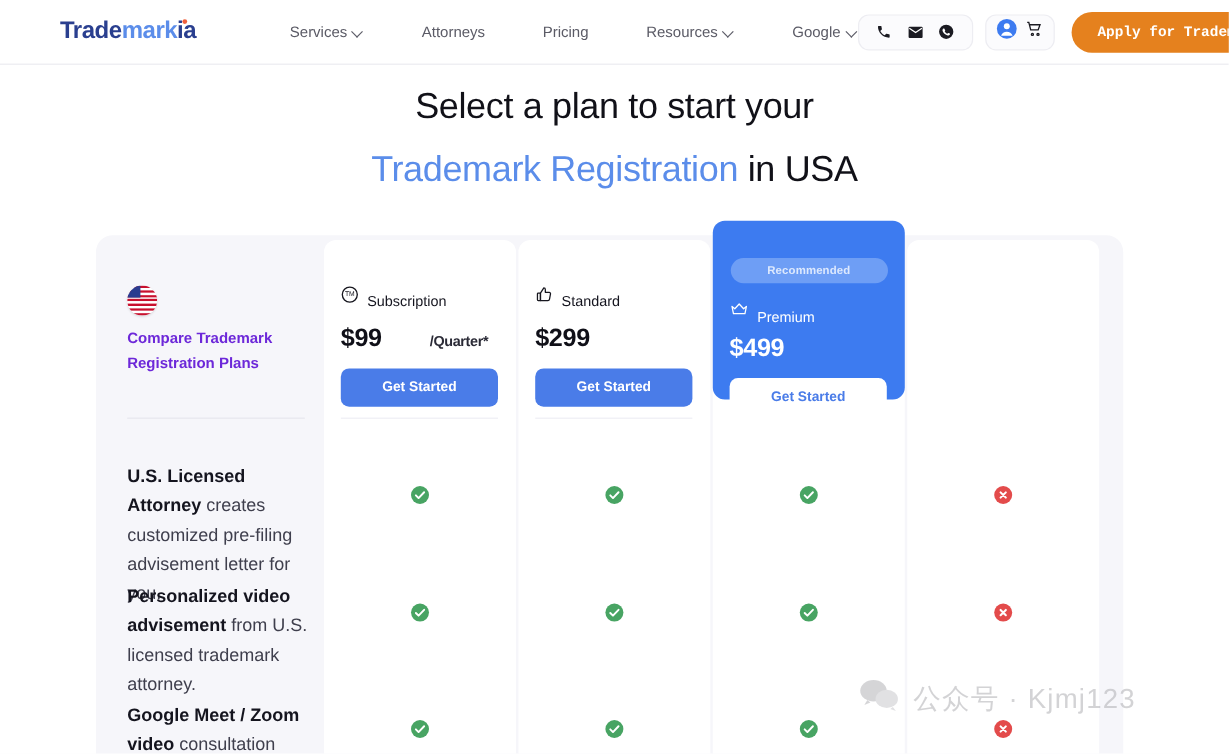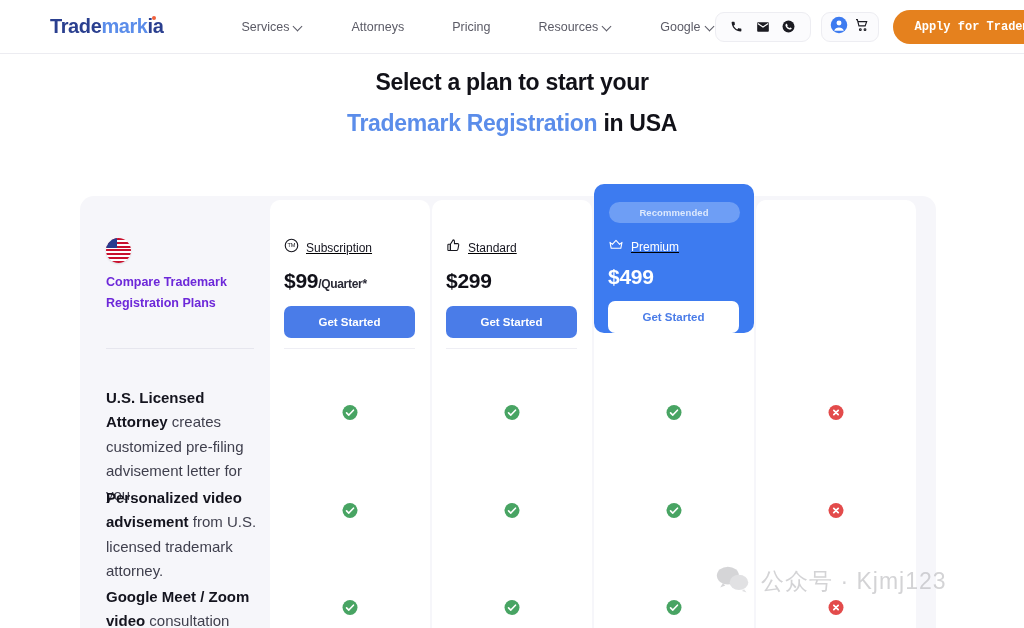--- a/index.html
+++ b/index.html
@@ -54,21 +54,21 @@
   .apply-btn {
     margin-left: 14px; margin-right: 36px;
     background: #e5811e; color: #fff; border: none; border-radius: 20px;
     height: 34px; padding: 4px 22px; font-size: 12px; font-weight: 600;
     font-family: Liberation Mono, monospace; cursor: pointer; white-space: nowrap;
   }
 
   
   .hero { position: absolute; top: 62px; left: 0; width: 1024px; text-align: center; }
   .hero h1 {
-    font-size: 23px; font-weight: 700; color: #111118;
+    font-size: 30px; font-weight: 400; color: #111118;
     letter-spacing: -0.3px; line-height: 1.78;
   }
   .hero .blue { color: #5b8dea; }
 
   
   .panel {
     position: absolute; left: 80px; top: 196px;
     width: 856px; height: 460px;
     background: #f6f6fa; border-radius: 14px;
   }
@@ -105,35 +105,35 @@
     position: absolute; left: 26px; top: 152px; width: 148px; height: 1px; background: #e6e6ee;
   }
   .feature-label {
     position: absolute; left: 26px; width: 152px;
     font-size: 15px; color: #3f3f4d; line-height: 1.62;
   }
   .feature-label b { font-weight: 700; color: #14141e; }
 
   
   .plan-head { position: absolute; left: 0; top: 0; width: 160px; padding: 0 14px; }
-  .plan-name-row { display: flex; align-items: center; gap: 7px; margin-top: 42px; text-decoration: underline; }
+  .plan-name-row { display: flex; align-items: flex-end; gap: 7px; margin-top: 42px; }
   .plan-name { font-size: 12px; color: #14141e; font-weight: 400; }
   .plan-price { margin-top: 12px; font-size: 21px; font-weight: 700; color: #101018; letter-spacing: -0.3px; }
-  .plan-price .per { font-size: 12px; font-weight: 600; color: #2a2a36; }
+  .plan-price .per { font-size: 12px; font-weight: 600; color: #2a2a36; padding-left: 40px; }
   .cta {
     margin-top: 13px; width: 131px; height: 32px; border-radius: 7px;
     background: #4a7ce8; color: #fff; border: none;
     font-size: 11.5px; font-weight: 600; font-family: "Liberation Sans", sans-serif;
     cursor: pointer; display: flex; align-items: center; justify-content: center;
   }
 
   
   .premium-card {
     position: absolute; left: 0; top: -12px; width: 160px; height: 149px;
-    background: #3d7bf0; border-radius: 10px; padding: 4px 14px; z-index: 3;
+    background: #3d7bf0; border-radius: 10px; padding: 17px 14px; z-index: 3;
   }
   .rec-badge {
     margin: 14px auto 0; width: 131px; height: 21px; border-radius: 11px;
     background: #6e9ef5; color: #dde9fd; font-size: 9.5px; font-weight: 700;
     display: flex; align-items: center; justify-content: center; letter-spacing: .1px;
   }
   .premium-card .plan-name-row { margin-top: 14px; }
   .premium-card .plan-name { color: #fff; }
   .premium-card .plan-price { color: #fff; margin-top: 8px; }
   .cta.white { background: #fff; color: #4a7ce8; margin-top: 12px; }

